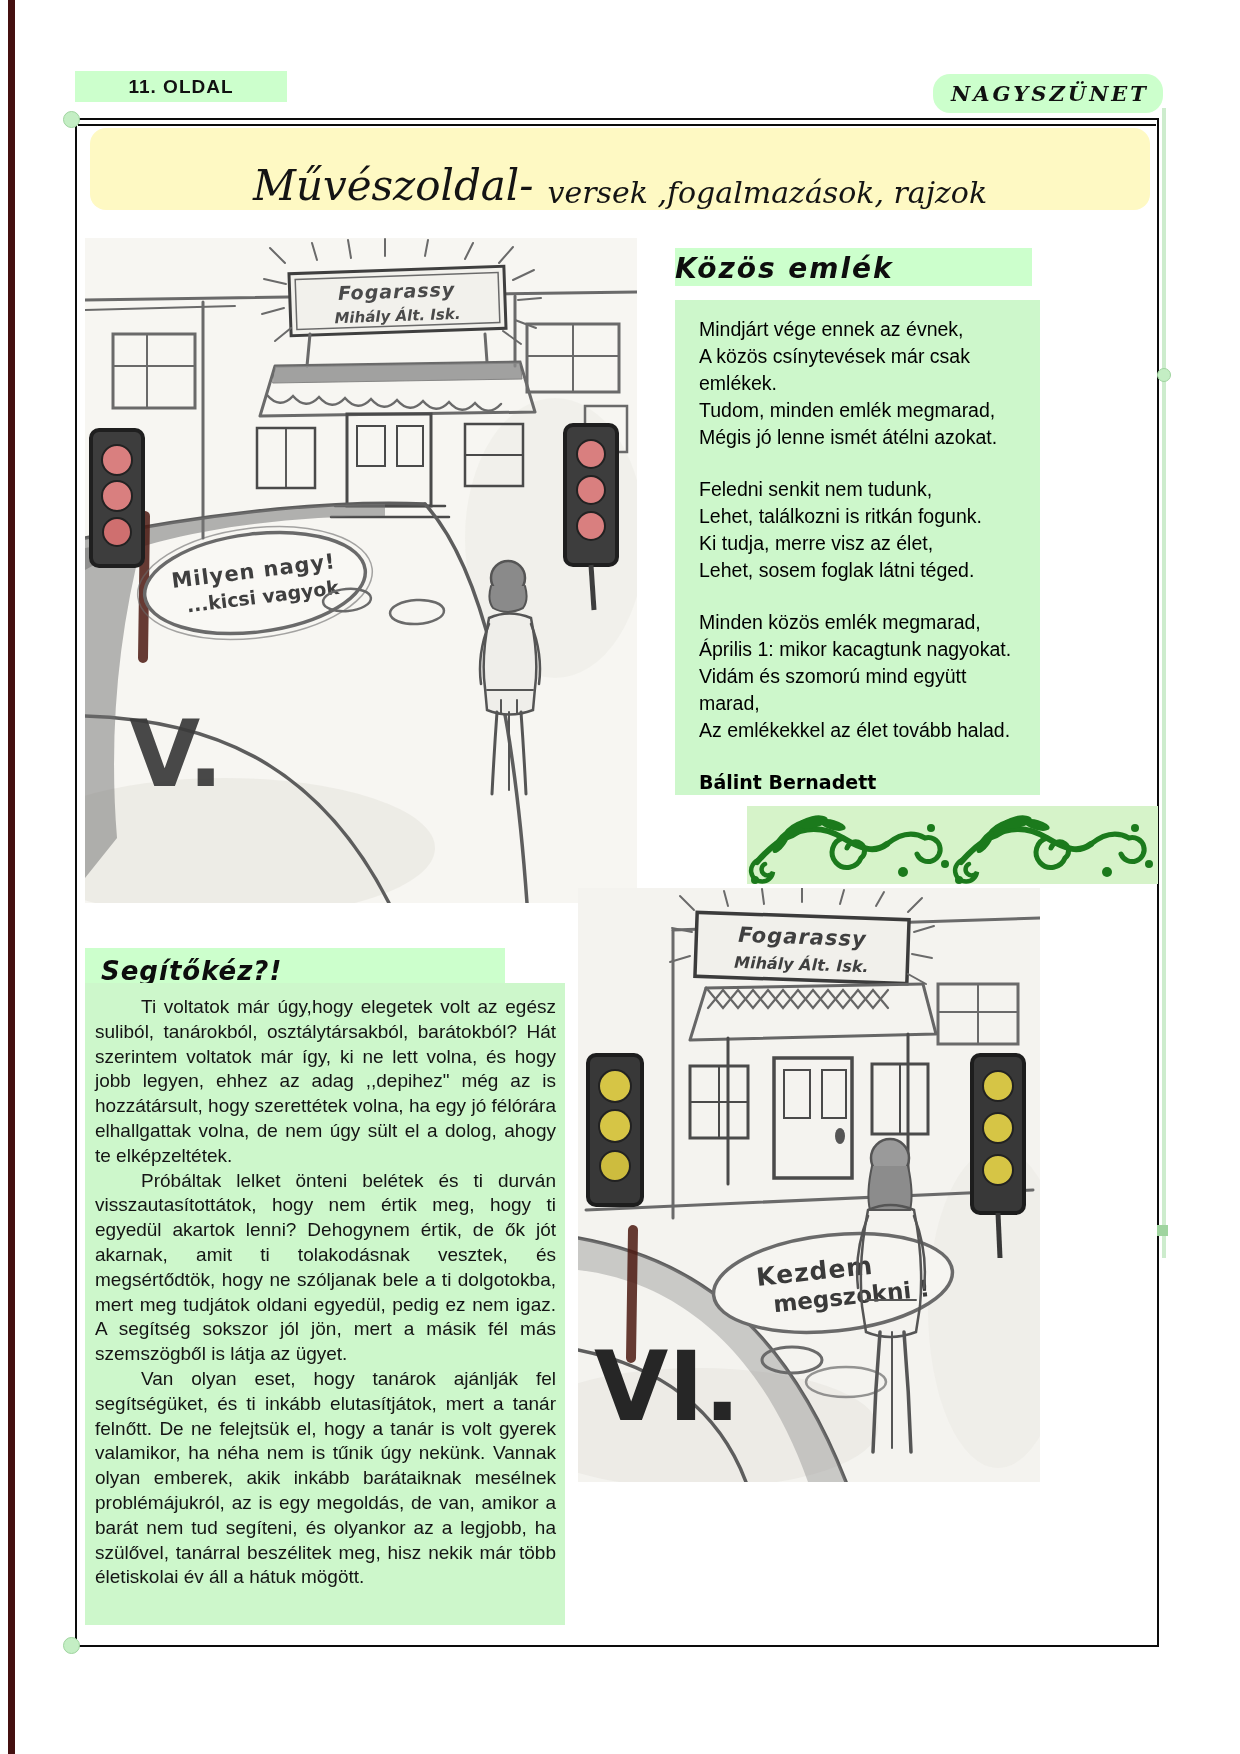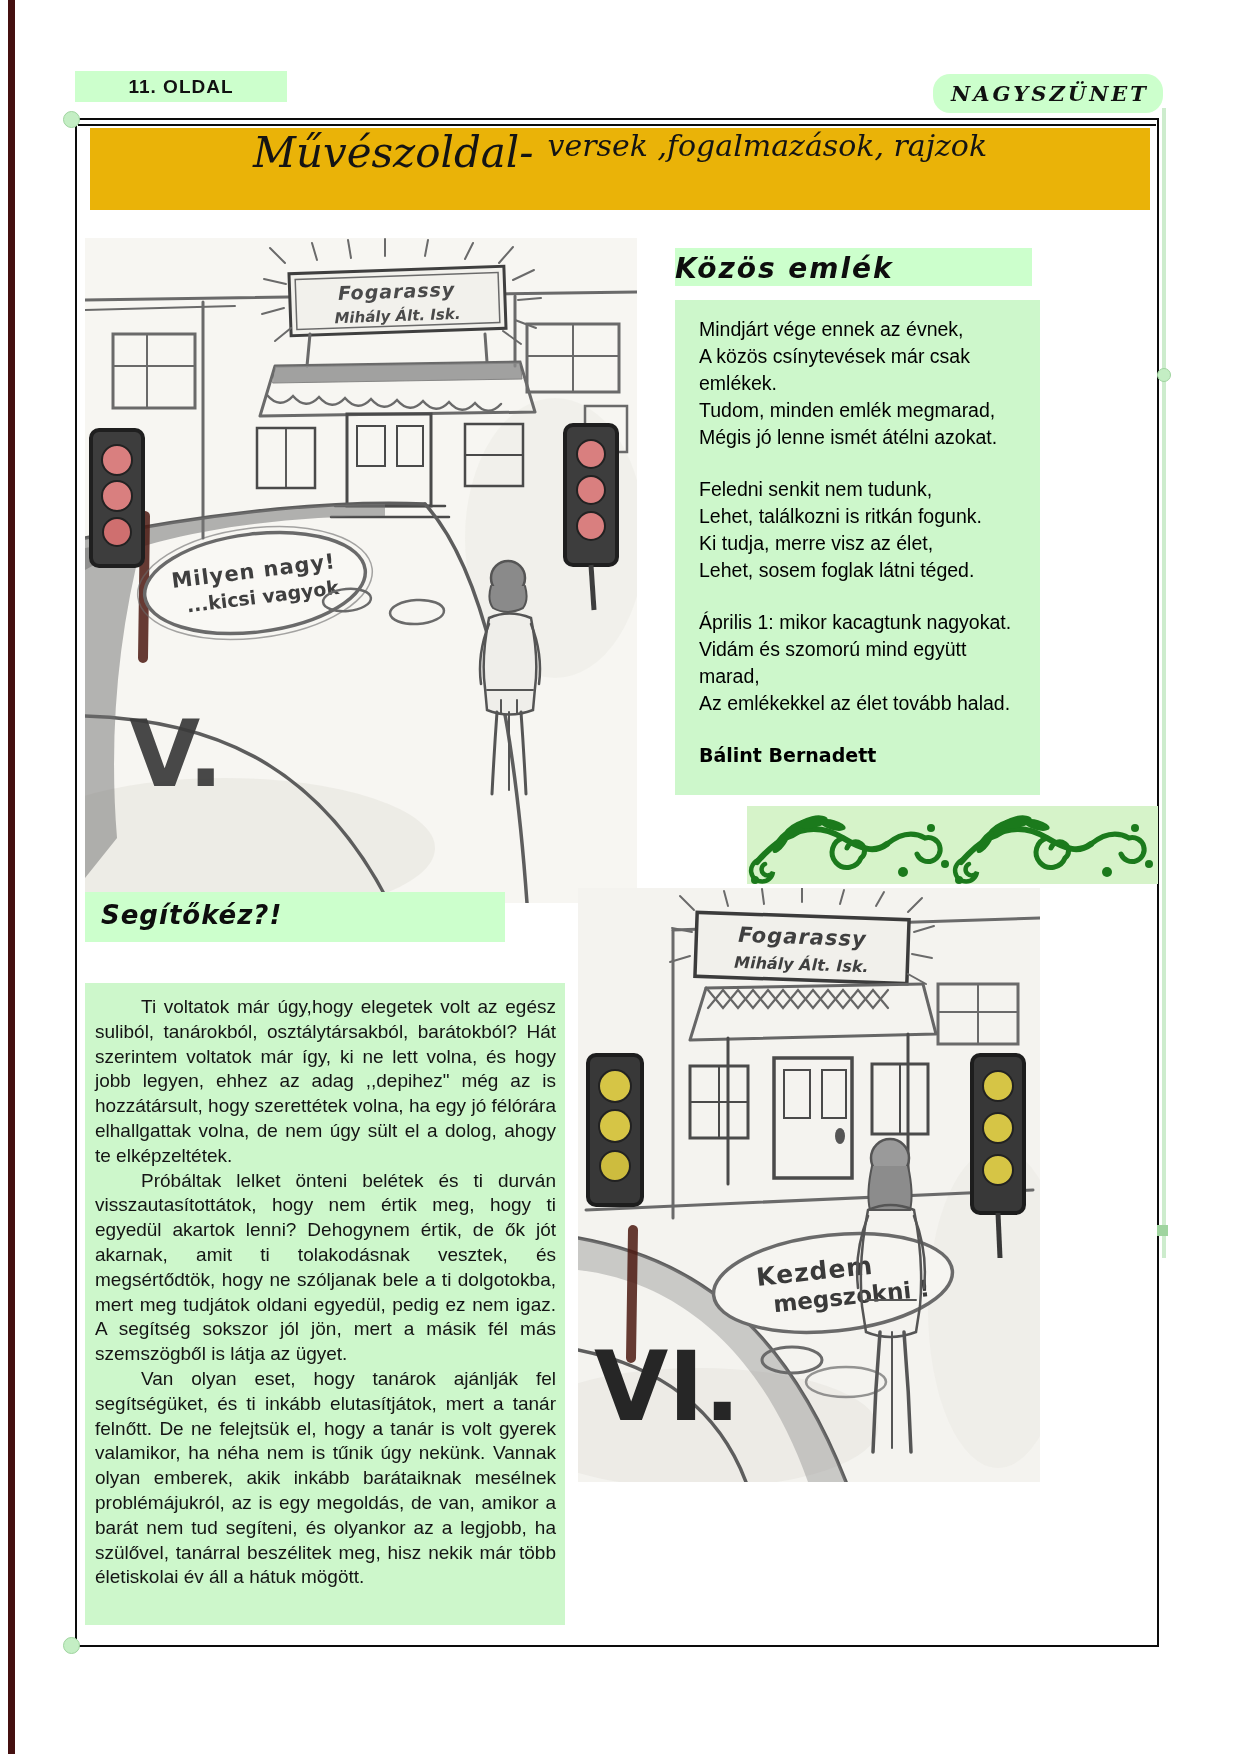--- a/index.html
+++ b/index.html
@@ -5,21 +5,21 @@
   html,body{margin:0;padding:0;background:#ffffff;}
   #page{position:relative;width:1240px;height:1754px;background:#ffffff;overflow:hidden;
         font-family:"Liberation Sans",sans-serif;color:#111;}
   .abs{position:absolute;}
   .greenbox{background:#ccffcc;}
   .banner-left{font-family:"Liberation Sans",sans-serif;font-weight:bold;font-size:19px;
                letter-spacing:1px;display:flex;align-items:center;justify-content:center;}
   .banner-right{font-family:"DejaVu Serif","Liberation Serif",serif;font-style:italic;font-weight:bold;
                 font-size:21px;letter-spacing:3px;display:flex;align-items:center;justify-content:flex-end;
                 padding-right:14px;box-sizing:border-box;}
-  .titlebar{background:#eab308;display:flex;align-items:flex-start;justify-content:center;}
+  .titlebar{background:#fef9c3;display:flex;align-items:flex-end;justify-content:center;border-radius:16px;}
   .title-main{font-family:"DejaVu Serif","Liberation Serif",serif;font-style:italic;font-size:42px;
               font-weight:500;color:#141414;}
   .title-sub{font-family:"DejaVu Serif","Liberation Serif",serif;font-style:italic;font-size:30px;
              color:#141414;margin-left:14px;}
   .frame{border:2px solid #0c0c0c;box-sizing:border-box;}
   .rule{border-top:2px solid #0c0c0c;}
   .sec-head{background:#ccffcc;font-family:"DejaVu Sans","Liberation Sans",sans-serif;
             font-weight:bold;font-style:italic;color:#0d0d0d;box-sizing:border-box;}
   .poem-box{background:#cdf7cb;box-sizing:border-box;padding:16px 10px 0 24px;
             font-size:19.5px;line-height:27px;color:#000000;}
@@ -178,20 +178,21 @@
       <div>Tudom, minden emlék megmarad,</div>
       <div>Mégis jó lenne ismét átélni azokat.</div>
     </div>
     <div class="stanza">
       <div>Feledni senkit nem tudunk,</div>
       <div>Lehet, találkozni is ritkán fogunk.</div>
       <div>Ki tudja, merre visz az élet,</div>
       <div>Lehet, sosem foglak látni téged.</div>
     </div>
     <div class="stanza">
+      <div>Minden közös emlék megmarad,</div>
       <div>Április 1: mikor kacagtunk nagyokat.</div>
       <div>Vidám és szomorú mind együtt marad,</div>
       <div>Az emlékekkel az élet tovább halad.</div>
     </div>
     <div class="poem-author">Bálint Bernadett</div>
   </div>
 
   <div class="abs ornament-box" style="left:747px;top:806px;width:411px;height:78px;">
     <svg width="411" height="78" viewBox="0 0 411 78">
       <defs>
@@ -208,21 +209,21 @@
           <circle cx="180" cy="20" r="4" fill="#1b7a1c" stroke="none"></circle>
           <circle cx="194" cy="56" r="4" fill="#1b7a1c" stroke="none"></circle>
           <circle cx="4" cy="72" r="4" fill="#1b7a1c" stroke="none"></circle>
         </g>
       </defs>
       <use href="#fl" x="4" y="2"></use>
       <use href="#fl" x="208" y="2"></use>
     </svg>
   </div>
 
-  <div class="abs sec-head" style="left:85px;top:892px;width:420px;height:50px;font-size:26px;padding:8px 0 0 16px;letter-spacing:1px;">
+  <div class="abs sec-head" style="left:85px;top:948px;width:420px;height:50px;font-size:26px;padding:8px 0 0 16px;letter-spacing:1px;">
     <span>Segítőkéz?!</span>
   </div>
 
   <div class="abs article-box" style="left:85px;top:983px;width:480px;height:642px;overflow:hidden;">
     <p>Ti voltatok már úgy,hogy elegetek volt az egész suliból, tanárokból, osztálytársakból, barátokból? Hát szerintem voltatok már így, ki ne lett volna, és hogy jobb legyen, ehhez az adag ,,depihez" még az is hozzátársult, hogy szerettétek volna, ha egy jó félórára elhallgattak volna, de nem úgy sült el a dolog, ahogy te elképzeltétek.</p>
     <p>Próbáltak lelket önteni belétek és ti durván visszautasítottátok, hogy nem értik meg, hogy ti egyedül akartok lenni? Dehogynem értik, de ők jót akarnak, amit ti tolakodásnak vesztek, és megsértődtök, hogy ne szóljanak bele a ti dolgotokba, mert meg tudjátok oldani egyedül, pedig ez nem igaz. A segítség sokszor jól jön, mert a másik fél más szemszögből is látja az ügyet.</p>
     <p>Van olyan eset, hogy tanárok ajánlják fel segítségüket, és ti inkább elutasítjátok, mert a tanár felnőtt. De ne felejtsük el, hogy a tanár is volt gyerek valamikor, ha néha nem is tűnik úgy nekünk. Vannak olyan emberek, akik inkább barátaiknak mesélnek problémájukról, az is egy megoldás, de van, amikor a barát nem tud segíteni, és olyankor az a legjobb, ha szülővel, tanárral beszélitek meg, hisz nekik már több életiskolai év áll a hátuk mögött.</p>
   </div>
 
   <svg class="abs" style="left:578px;top:888px;" width="462" height="594" viewBox="0 0 462 594">

